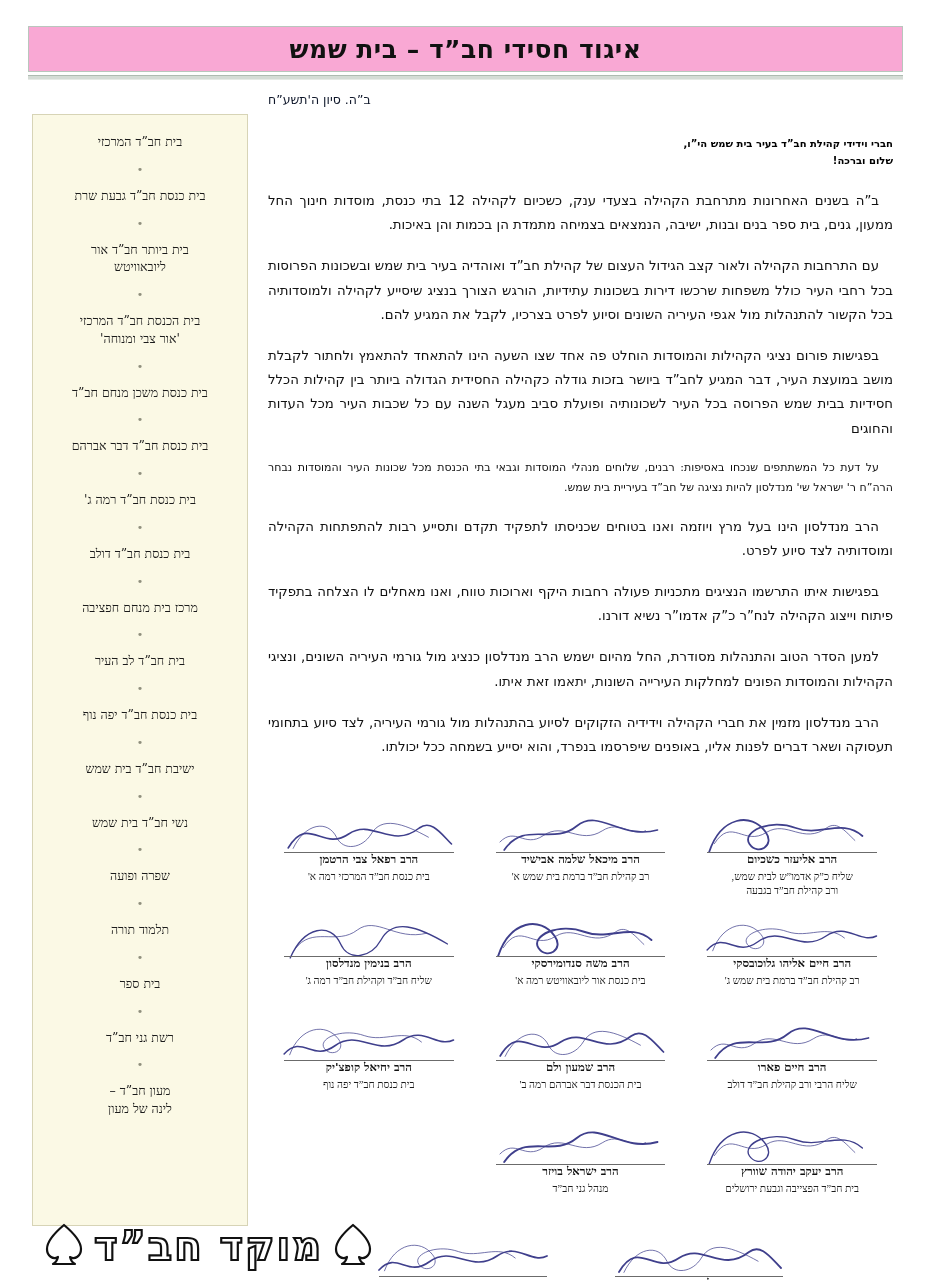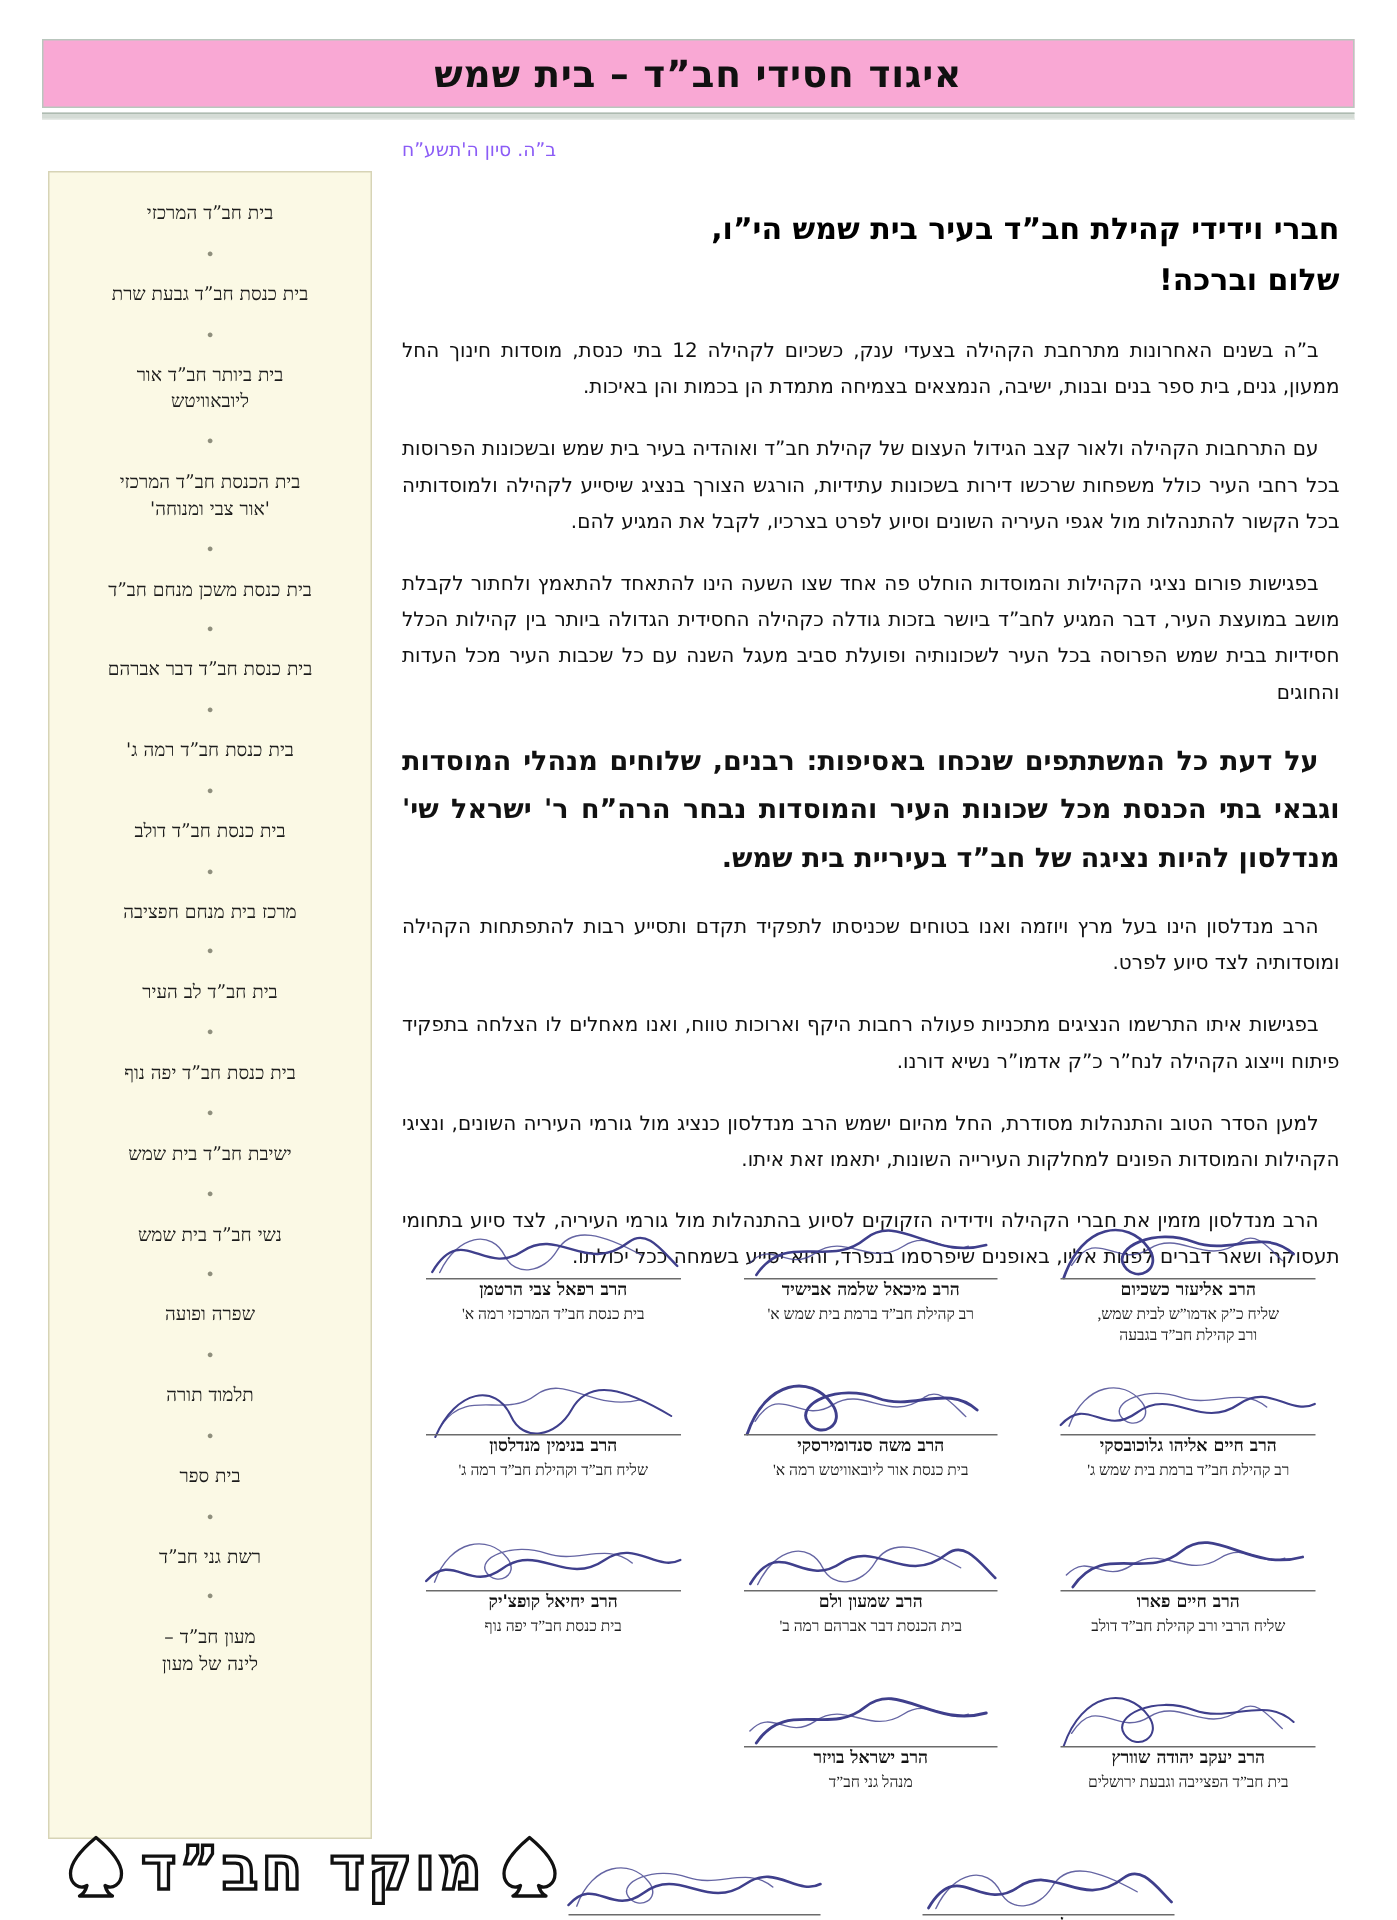--- a/index.html
+++ b/index.html
@@ -110,45 +110,45 @@
   .content {
     position: absolute;
     left: 268px;
     top: 92px;
     width: 625px;
     direction: rtl;
     text-align: justify;
   }
   .doc-date {
     font-size: 12.5px;
-    color: #8b5cf6;
+    color: #0f172a;
     text-align: left;
     direction: rtl;
     margin-bottom: 28px;
   }
   .salutation {
-    font-size: 20px;
+    font-size: 10px;
     font-weight: bold;
     color: #000;
     text-align: right;
     line-height: 1.7;
     margin-bottom: 20px;
   }
   .para {
     font-size: 13.3px;
     color: #111;
     line-height: 1.82;
     text-align: justify;
     text-align-last: right;
     margin-bottom: 17px;
     text-indent: 14px;
   }
   .para.bold {
-    font-weight: bold;
-    font-size: 18px;
+    font-weight: normal;
+    font-size: 11px;
   }
 
   
   .sig-area {
     position: absolute;
     left: 268px;
     top: 806px;
     width: 625px;
     height: 380px;
     direction: rtl;

